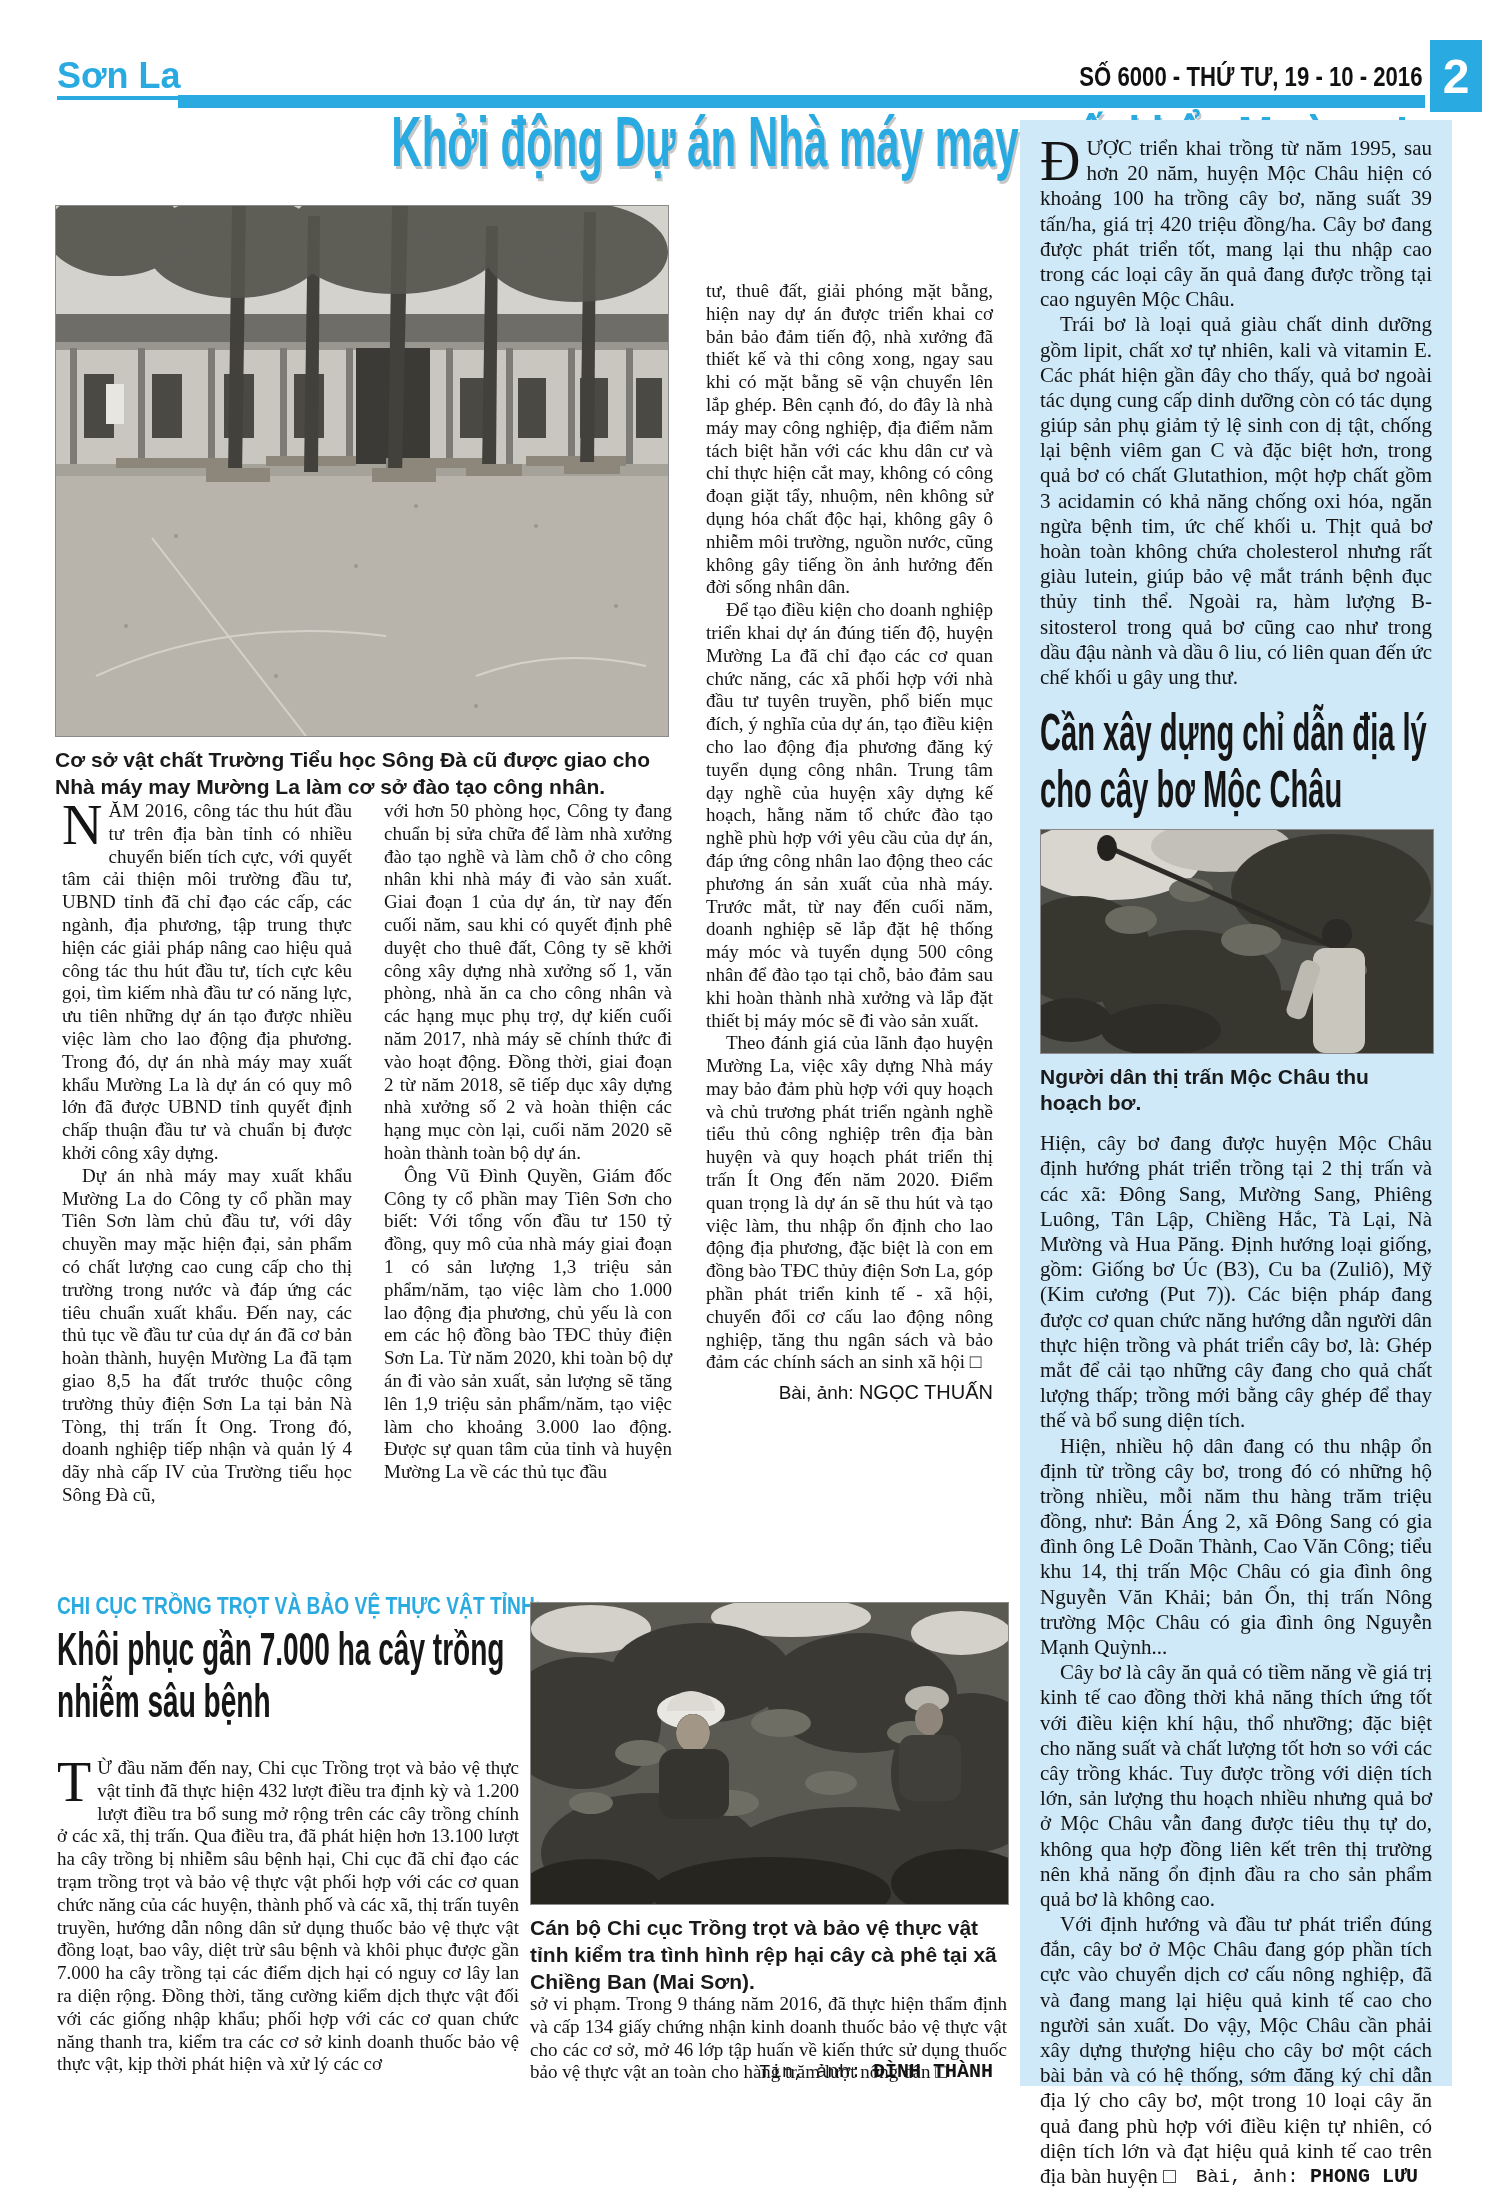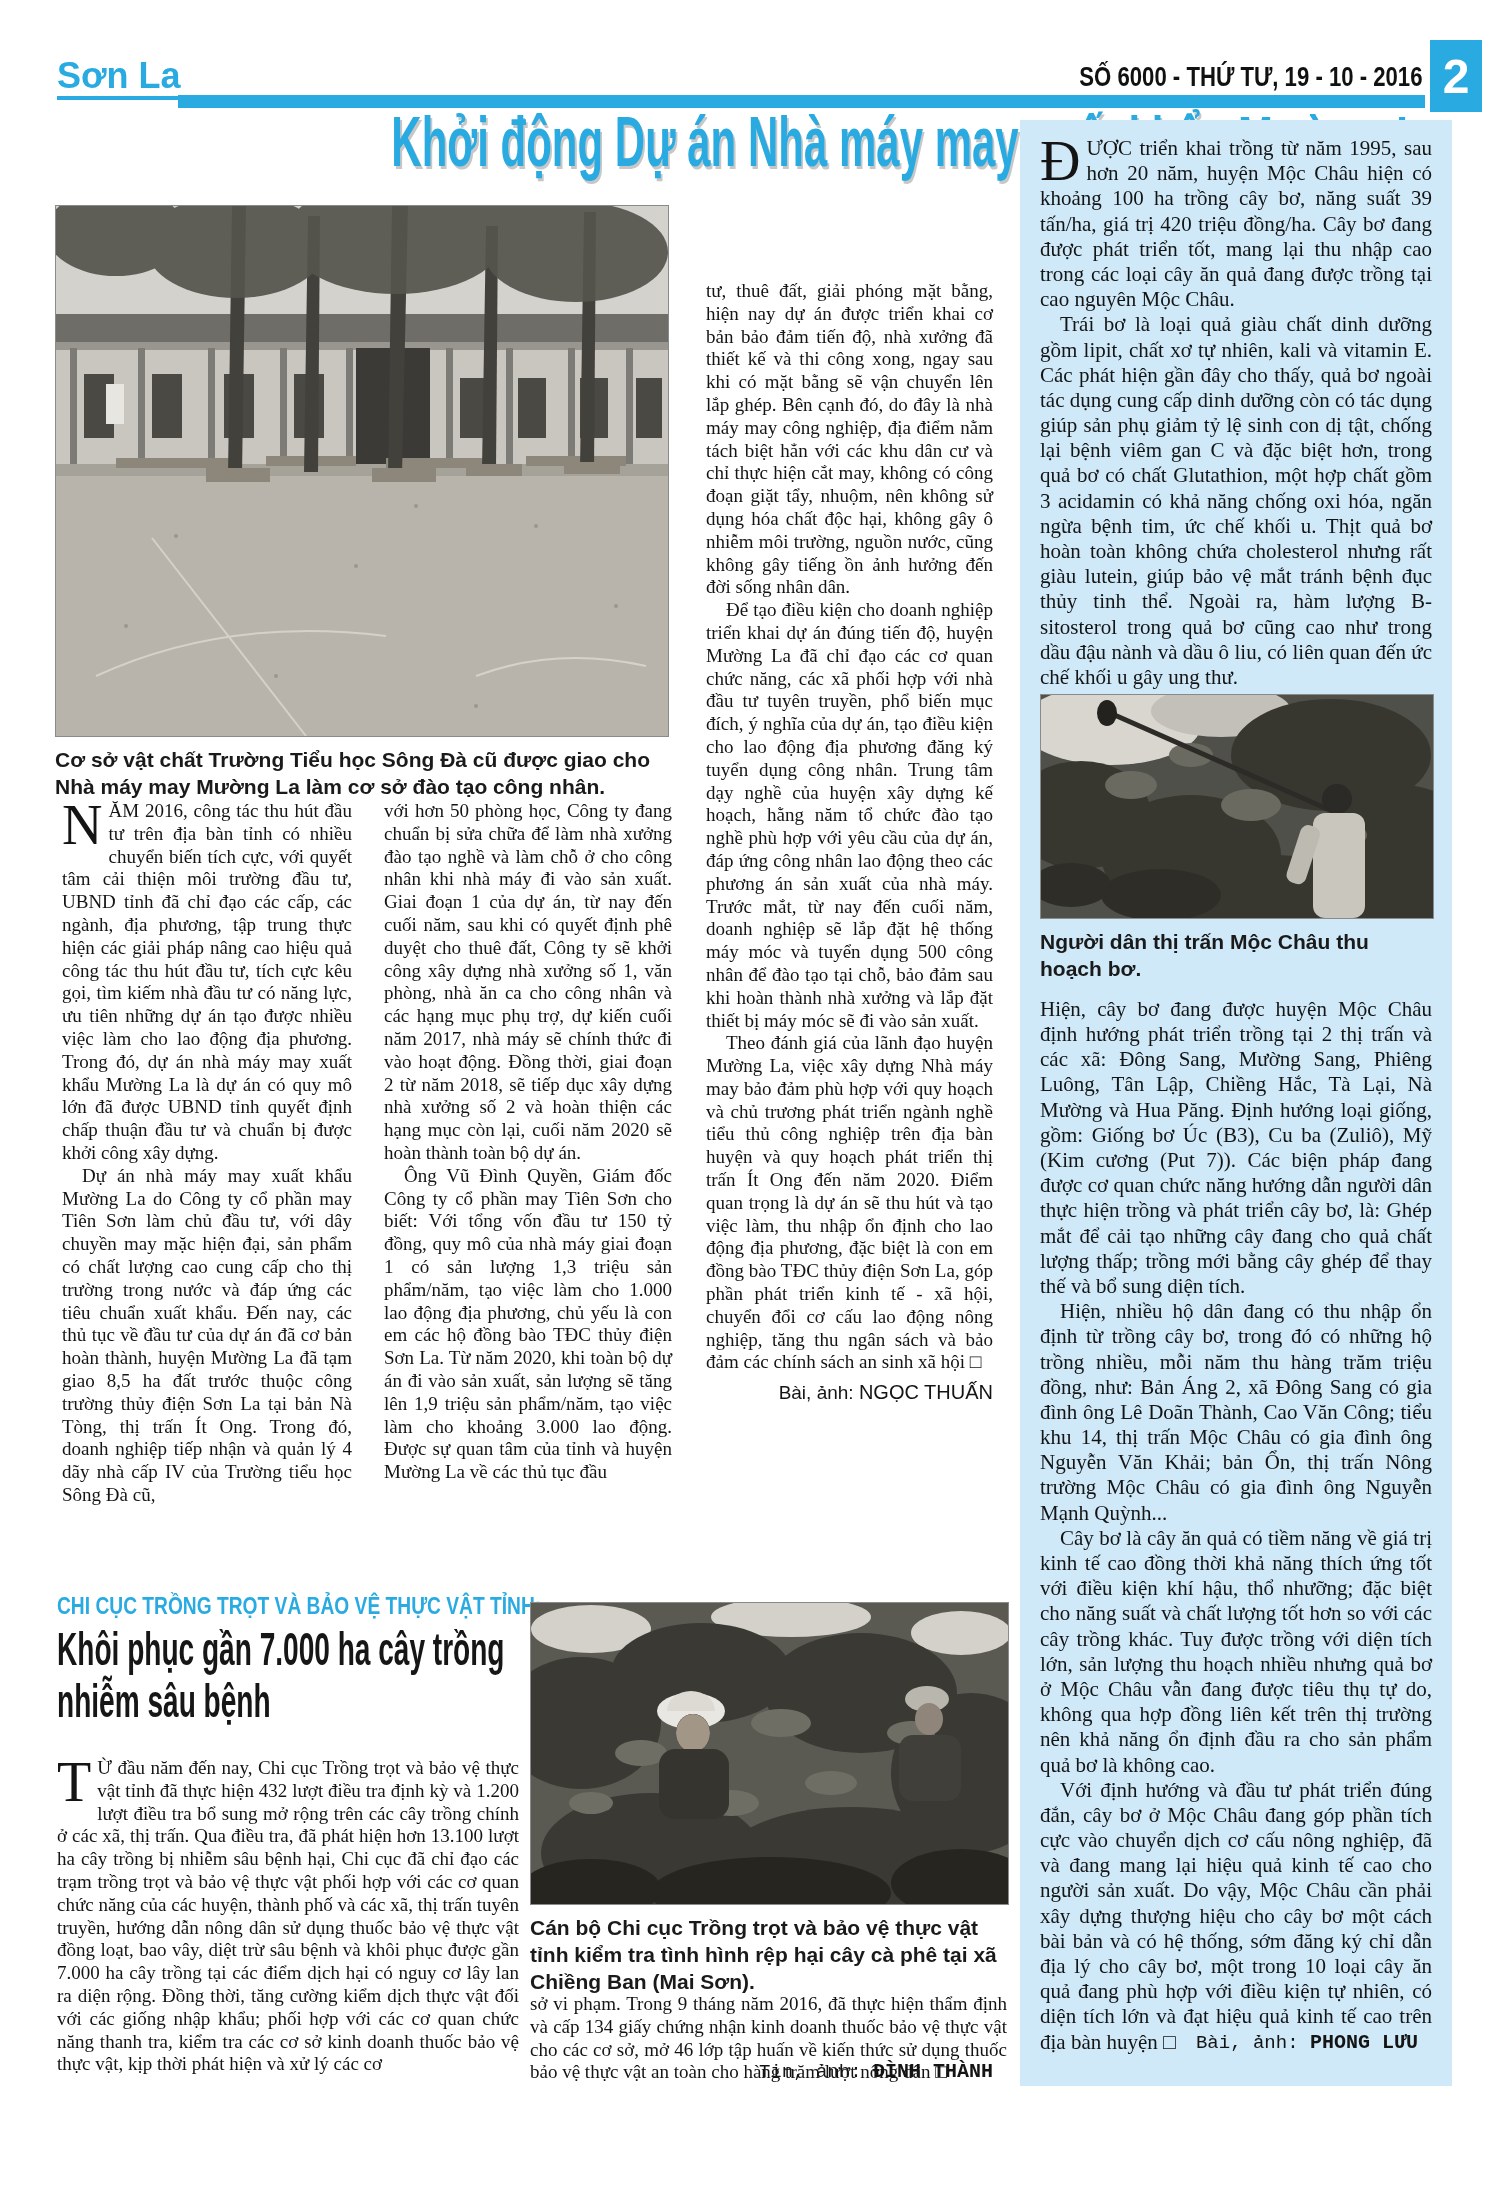--- a/index.html
+++ b/index.html
@@ -194,20 +194,23 @@
   <div class="byline">
     <span class="bl-label">Bài, ảnh:</span>
     <span class="bl-name">NGỌC THUẤN</span>
   </div>
 </div>
 
 <div class="abs sidebar">
   <div class="bodytext">
     <p class="first"><span class="dropcap">Đ</span><span>ƯỢC triển khai trồng từ năm 1995, sau hơn 20 năm, huyện Mộc Châu hiện có khoảng 100 ha trồng cây bơ, năng suất 39 tấn/ha, giá trị 420 triệu đồng/ha. Cây bơ đang được phát triển tốt, mang lại thu nhập cao trong các loại cây ăn quả đang được trồng tại cao nguyên Mộc Châu.</span></p>
     <p><span>Trái bơ là loại quả giàu chất dinh dưỡng gồm lipit, chất xơ tự nhiên, kali và vitamin E. Các phát hiện gần đây cho thấy, quả bơ ngoài tác dụng cung cấp dinh dưỡng còn có tác dụng giúp sản phụ giảm tỷ lệ sinh con dị tật, chống lại bệnh viêm gan C và đặc biệt hơn, trong quả bơ có chất Glutathion, một hợp chất gồm 3 acidamin có khả năng chống oxi hóa, ngăn ngừa bệnh tim, ức chế khối u. Thịt quả bơ hoàn toàn không chứa cholesterol nhưng rất giàu lutein, giúp bảo vệ mắt tránh bệnh đục thủy tinh thể. Ngoài ra, hàm lượng B-sitosterol trong quả bơ cũng cao như trong dầu đậu nành và dầu ô liu, có liên quan đến ức chế khối u gây ung thư.</span></p>
+  </div>
+  <div class="sb-headline">
+    <span class="cond">Cần xây dựng chỉ dẫn địa lý cho cây bơ Mộc Châu</span>
   </div>
   <div class="photo sb-photo">
     <svg width="392" height="223" viewBox="0 0 392 223">
       <rect width="392" height="223" fill="#50504a"></rect>
       <ellipse cx="70" cy="30" rx="90" ry="40" fill="#d8d6cf"></ellipse>
       <ellipse cx="180" cy="16" rx="70" ry="26" fill="#c2c0b8"></ellipse>
       <g fill="#38372f">
         <ellipse cx="40" cy="120" rx="70" ry="54"></ellipse>
           <ellipse cx="150" cy="160" rx="90" ry="60"></ellipse>
         <ellipse cx="290" cy="60" rx="100" ry="56"></ellipse>

